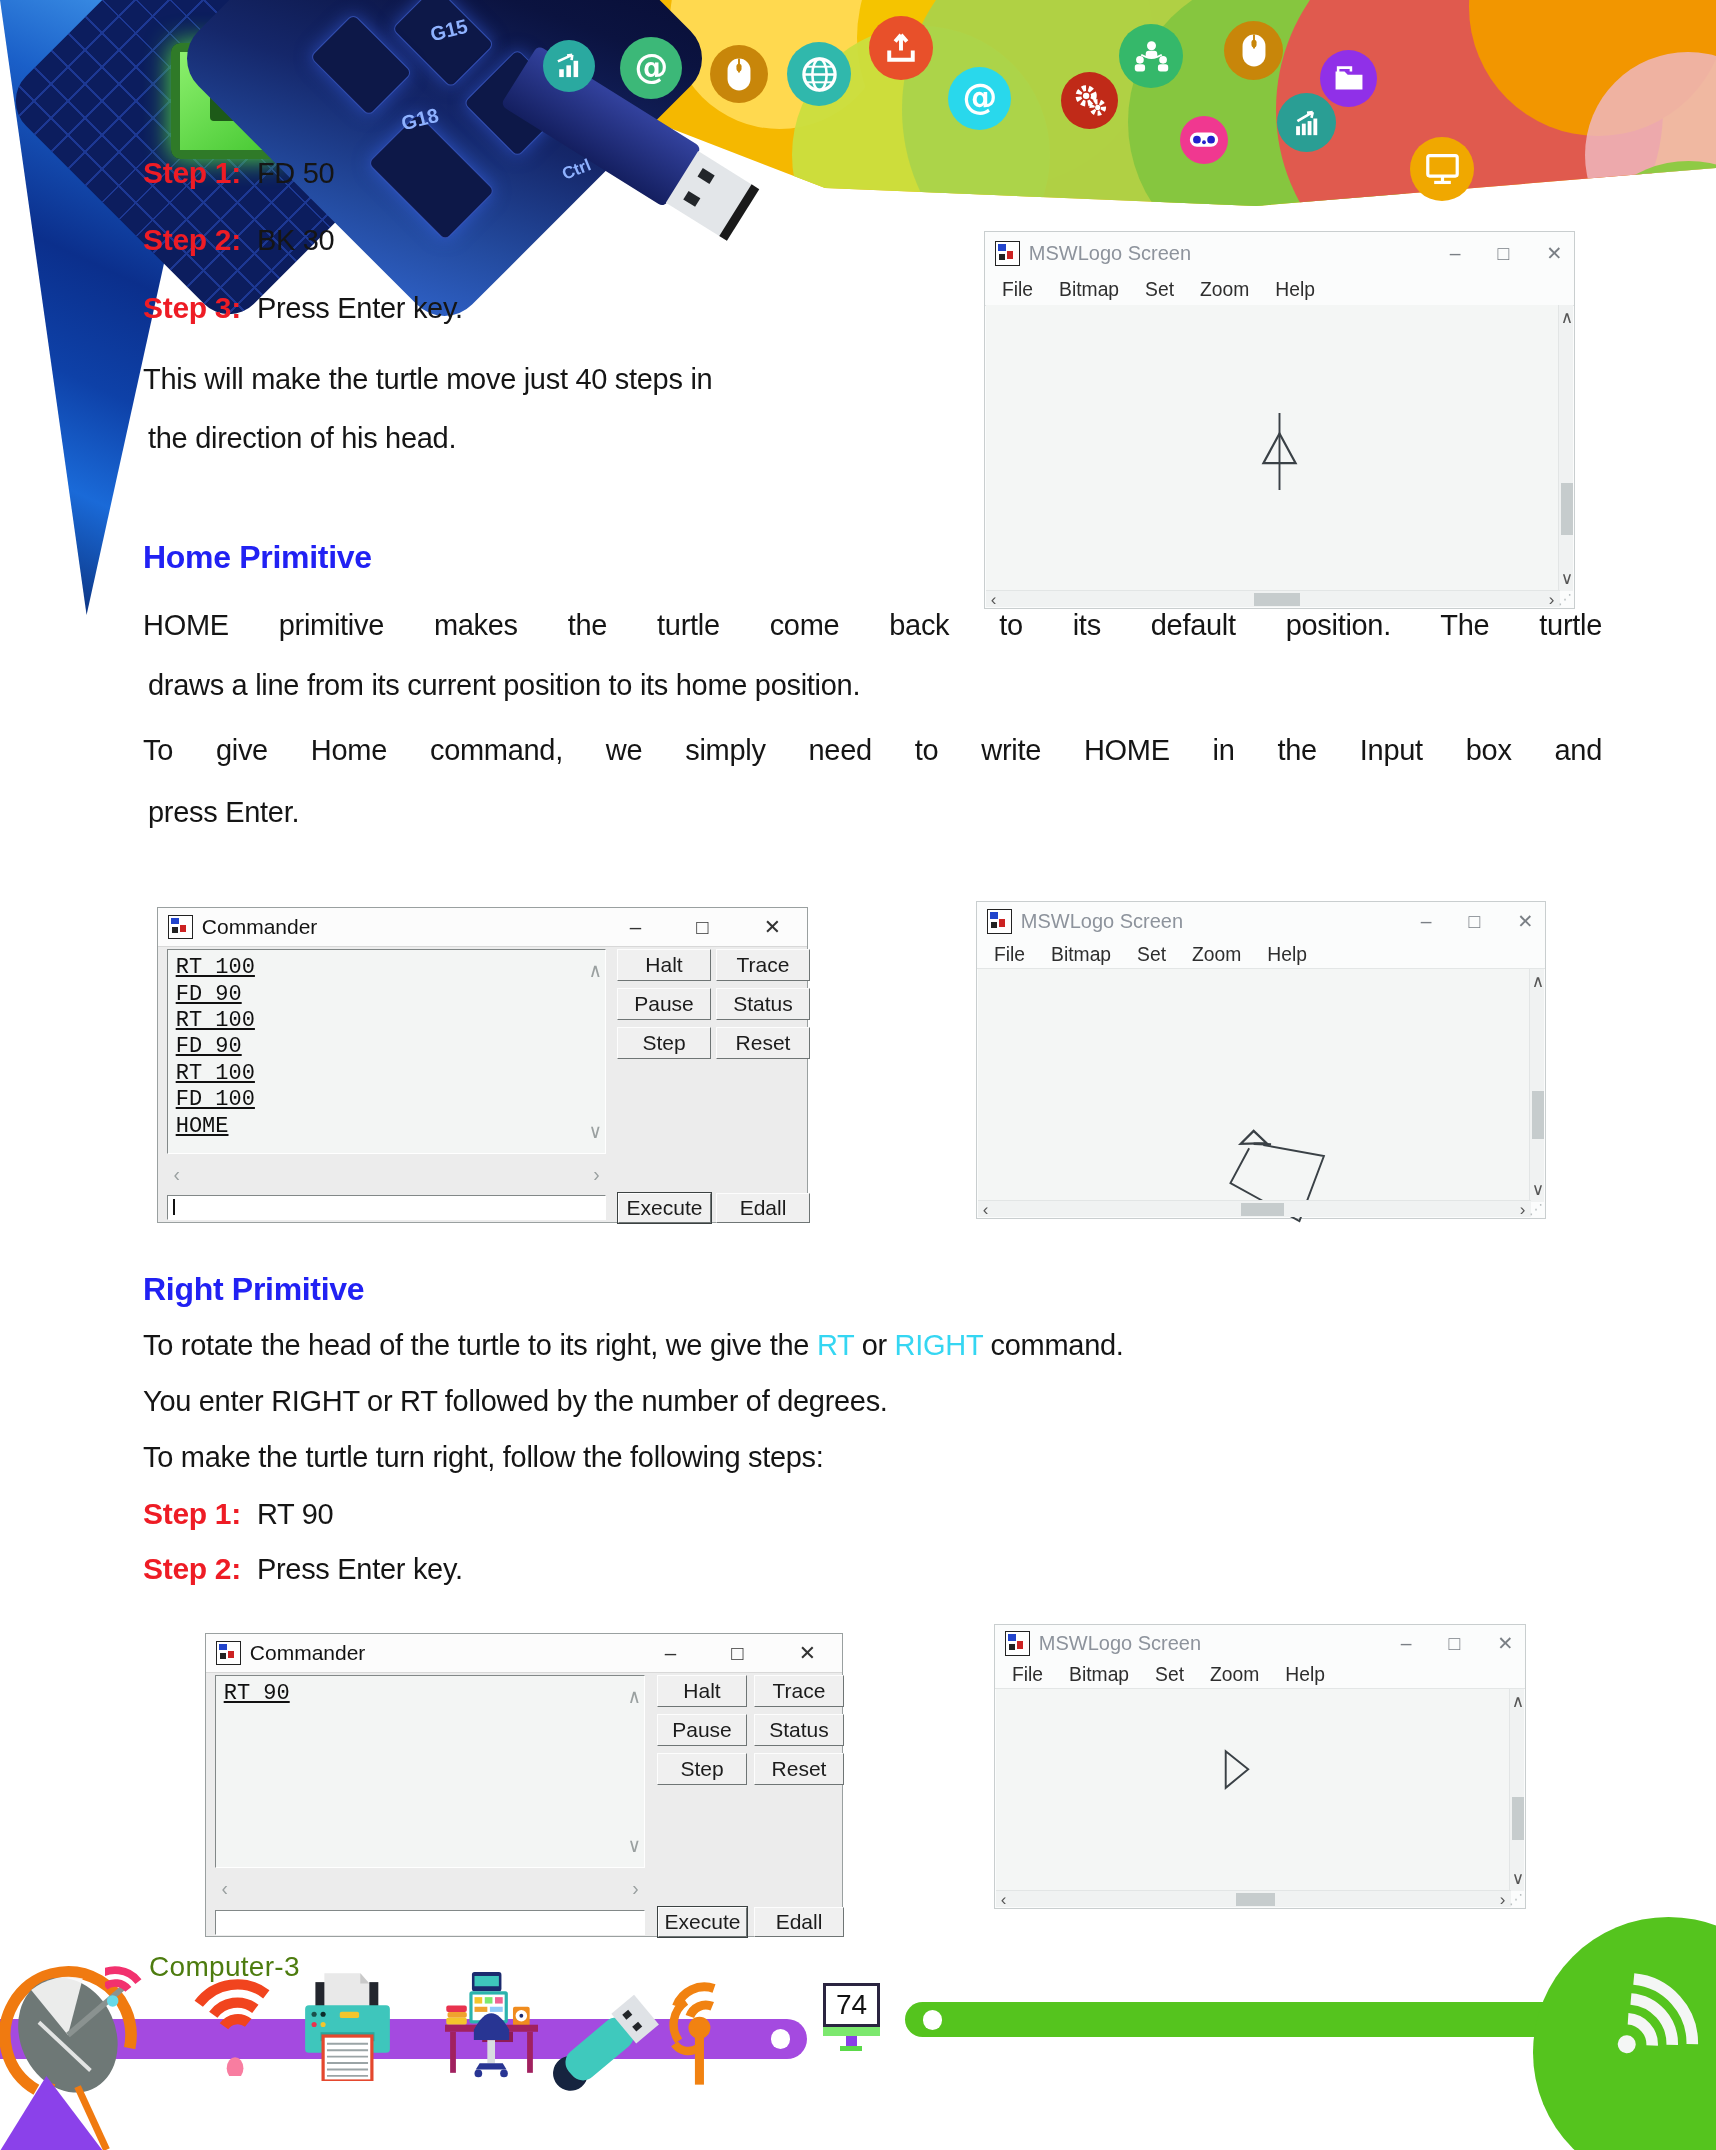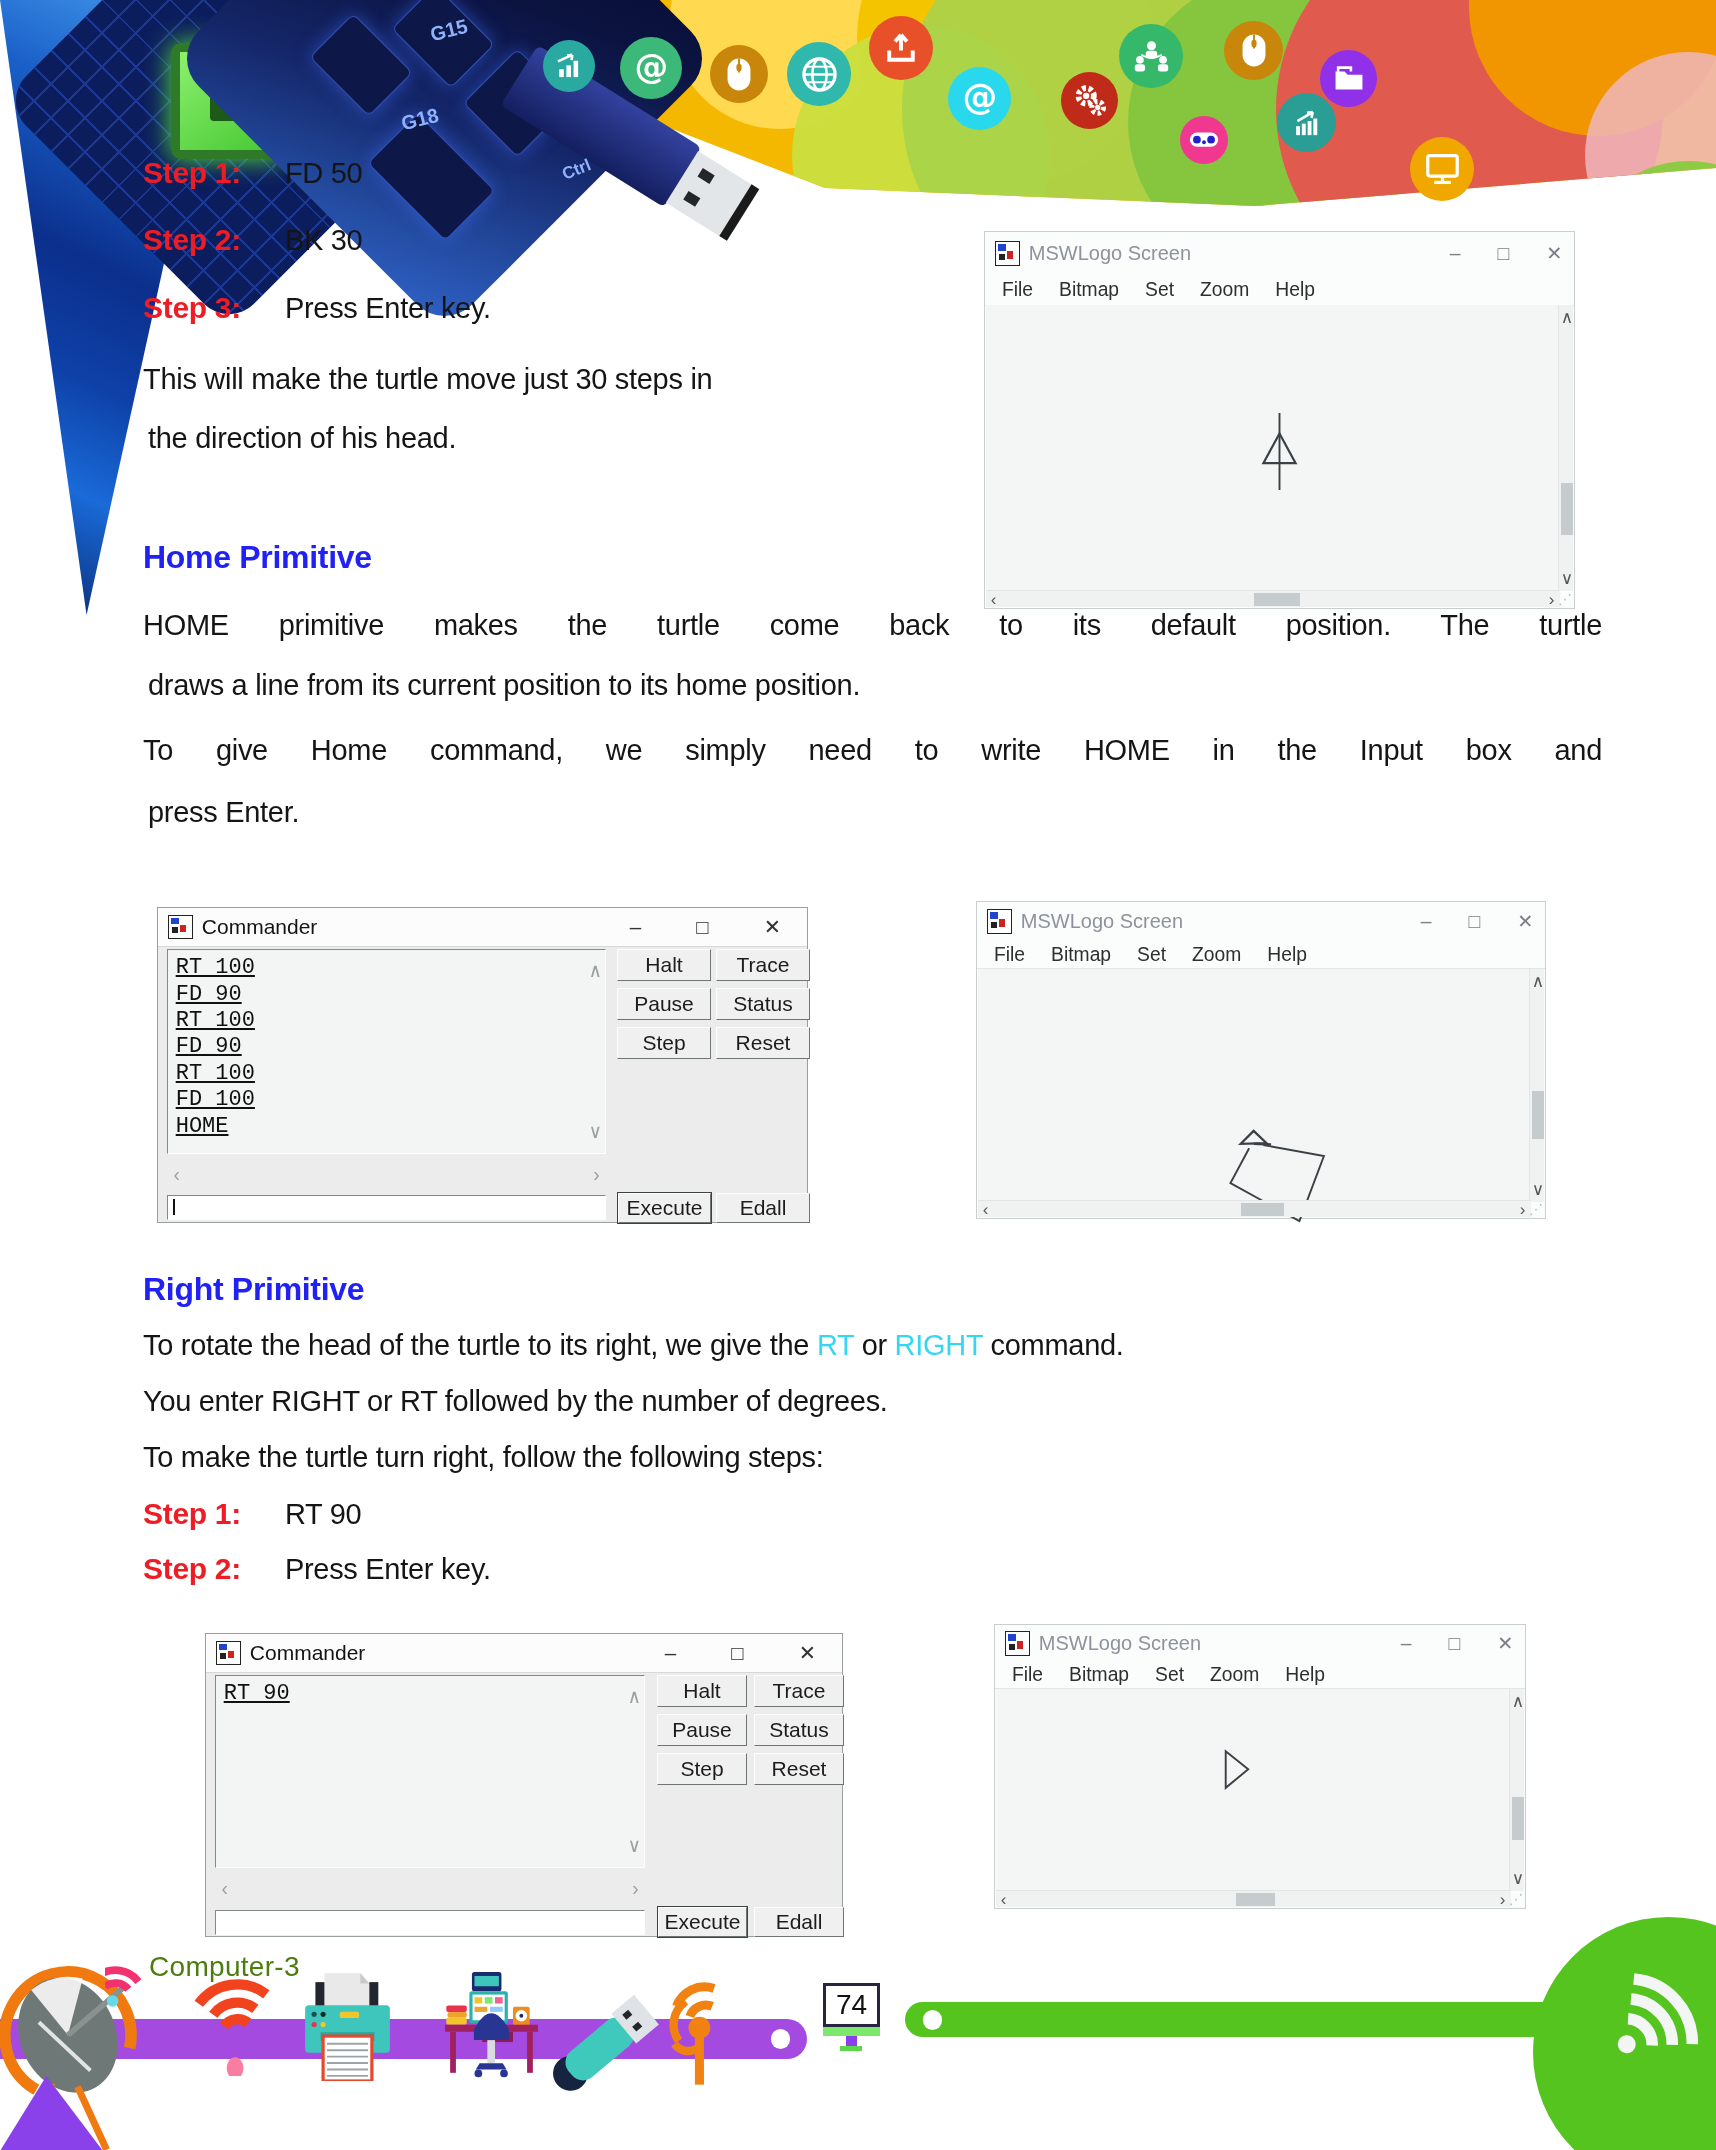--- a/index.html
+++ b/index.html
@@ -37,21 +37,21 @@
   .usb-body { position:absolute; left:0; top:0; width:193px; height:71px; border-radius:6.4px;
               background:linear-gradient(180deg,#33429e,#141f60); }
   .usb-conn { position:absolute; left:192px; top:5.2px; width:72px; height:61px; background:#e3e6e9;
               border-right:9px solid #1a1a1a; }
   .usb-conn i { position:absolute; width:14px; height:10.3px; background:#23262a; top:11.6px; }
   .usb-conn i.b { top:39px; }
 
   
   .tline { position:absolute; left:143px; font-size:29px; line-height:36px; color:#151515; letter-spacing:-0.3px; white-space:nowrap; }
   .just { width:1459px; text-align:justify; text-align-last:justify; white-space:normal; }
-  .step-row { display:flex; gap:44px; align-items:baseline;text-align:right; }
+  .step-row { display:flex; gap:16px; align-items:baseline;text-align:right; }
   .step-label { font-weight:bold; color:#ee1c25; font-size:30px; }
   .heading { position:absolute; left:143px; font-size:32px; font-weight:bold; color:#2121f3; letter-spacing:-0.3px; }
   .cy { color:#35d6f2; }
 
   
   .msw { position:absolute; background:#fbfcfc; border:0.6px solid #c9cecf; }
   .msw-title { position:absolute; left:0; top:0; right:0; display:flex; align-items:center; }
   .msw-title .ttl { font-size:20px; color:#8d939c; margin-left:9px; }
   .appico { width:24.5px; height:24.5px; margin-left:10.3px; border:1.9px solid #222; background:#fff; position:relative; flex:0 0 auto; }
   .appico i { position:absolute; }
@@ -247,21 +247,21 @@
     <span>FD 50</span>
   </div>
   <div class="tline step-row" style="top:222px">
     <span class="step-label">Step 2:</span>
     <span>BK 30</span>
   </div>
   <div class="tline step-row" style="top:290px">
     <span class="step-label">Step 3:</span>
     <span>Press Enter key.</span>
   </div>
-  <div class="tline" style="top:361px">This will make the turtle move just 30 steps in</div>
+  <div class="tline" style="top:361px">This will make the turtle move just 40 steps in</div>
   <div class="tline" style="top:420px;left:148px">the direction of his head.</div>
 
   <div class="msw" style="left:984px;top:231px;width:591px;height:378px">
     <div class="msw-title" style="height:43px">
       <span class="appico">
         <i style="left:1.9px;top:1.9px;width:7.7px;height:6.4px;background:#2244cc"></i>
         <i style="left:10.3px;top:9px;width:6.4px;height:7.7px;background:#cc2222"></i>
         <i style="left:2.6px;top:11.6px;width:5.8px;height:5.8px;background:#222"></i>
         </span>
       <span class="ttl">MSWLogo Screen</span>

